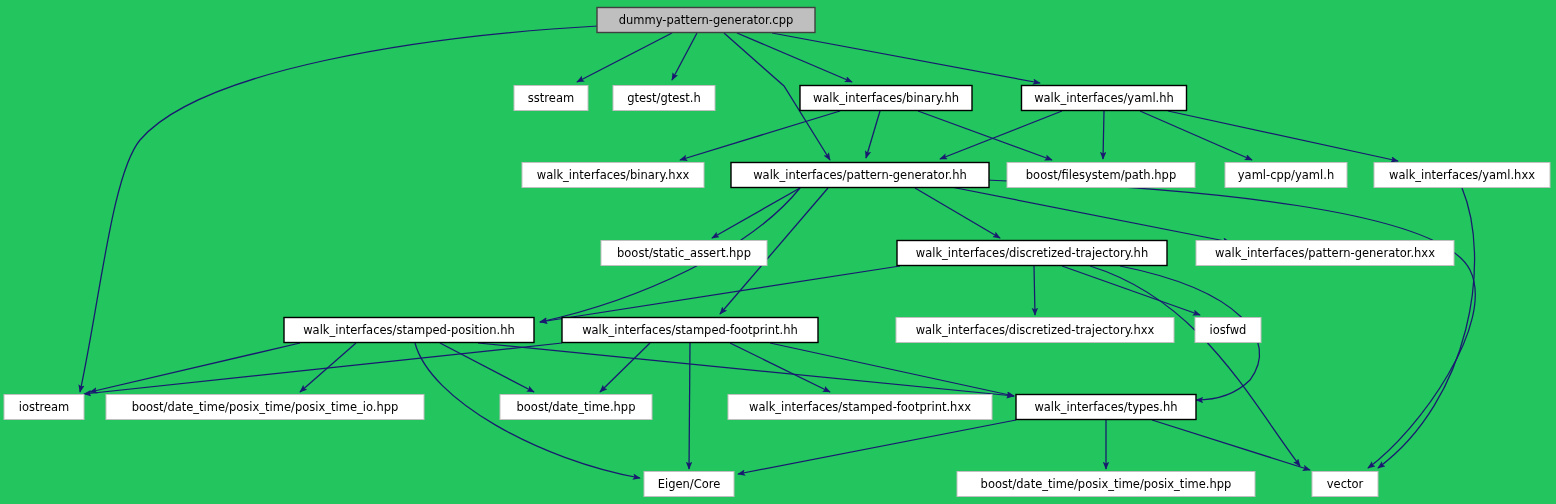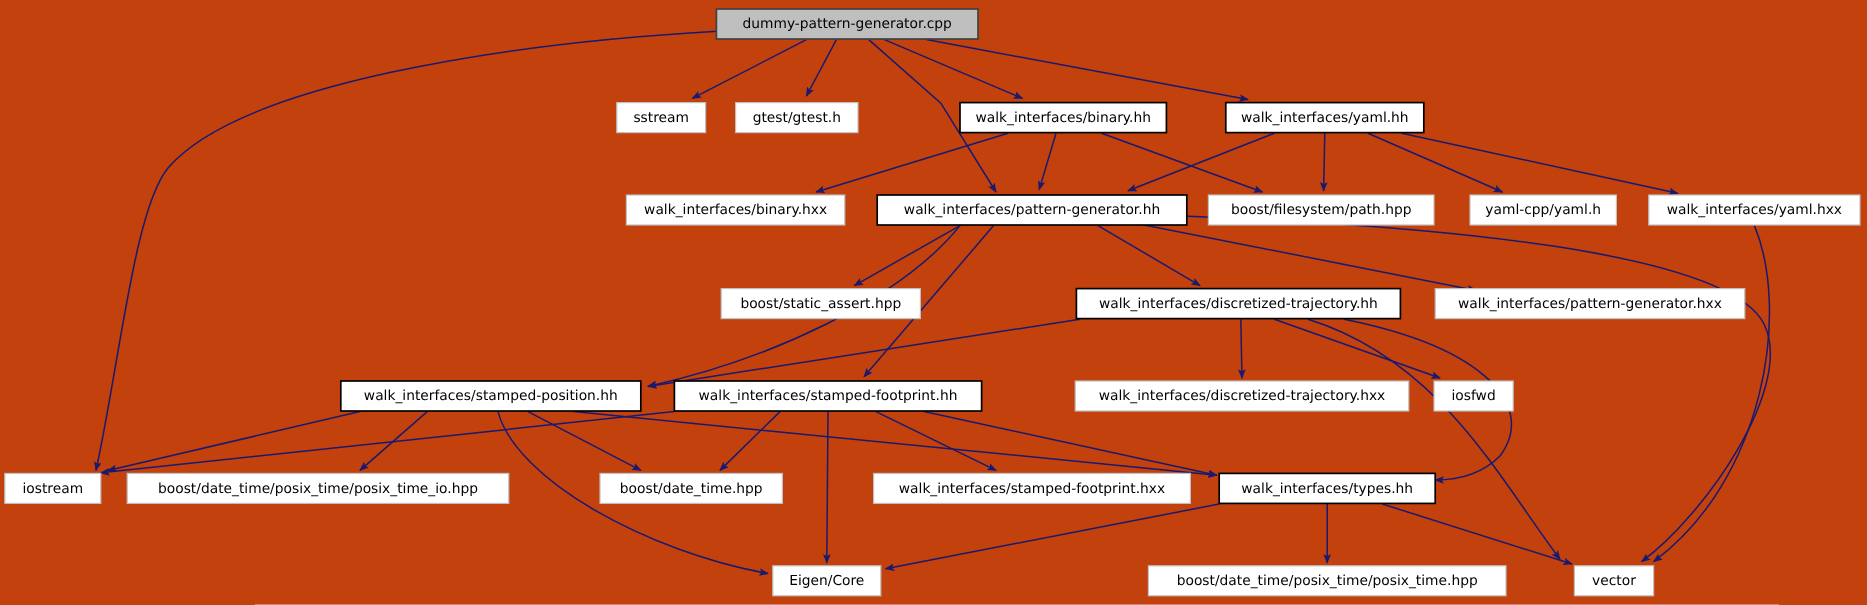--- a/index.html
+++ b/index.html
@@ -1,17 +1,17 @@
 <!DOCTYPE html>
 <html><head>
 <meta charset="utf-8">
 <style>
   html,body{margin:0;padding:0;background:#ffffff;}
   body{font-family:"DejaVu Sans","Liberation Sans",sans-serif;}
-  #graph-wrap{position:relative;width:1556px;height:504px;background:#c2410c;overflow:hidden;}
+  #graph-wrap{position:relative;width:1556px;height:504px;background:#22c55e;overflow:hidden;}
   svg#depgraph{display:block;width:1556px;height:504px;}
   .node-box{fill:#ffffff;stroke:#c0c0c0;stroke-width:1;}
   .node-box.bold{stroke:#000000;stroke-width:1.4;}
   .node-box.root{fill:#bfbfbf;stroke:#404040;stroke-width:1.4;}
   .node-label{font-family:"DejaVu Sans","Liberation Sans",sans-serif;font-size:11.5px;fill:#000000;text-anchor:middle;dominant-baseline:middle;}
   .edge{fill:none;stroke:#191970;stroke-width:1.25;}
   .arrow{fill:#191970;stroke:none;}
 </style>
 </head>
 <body>

